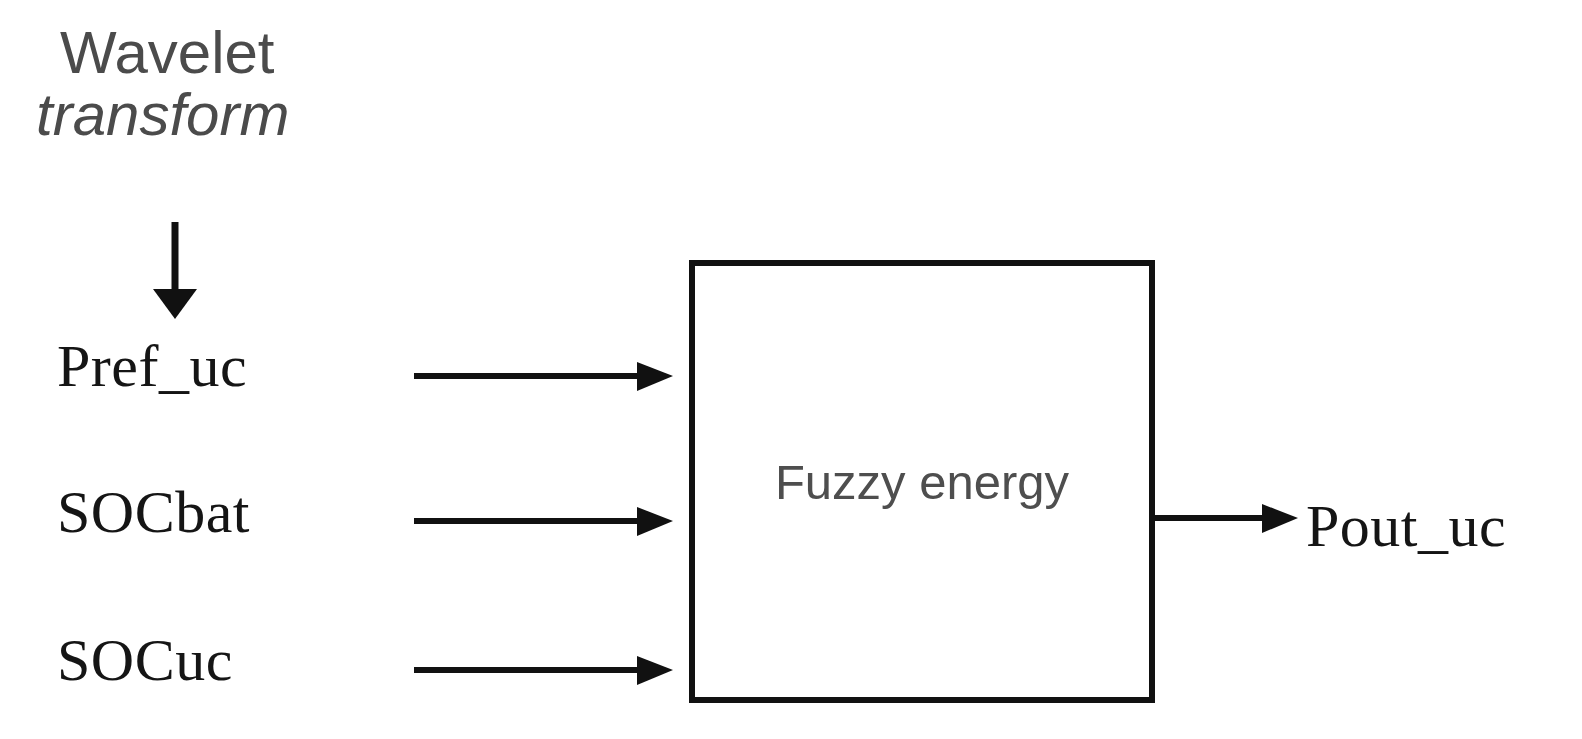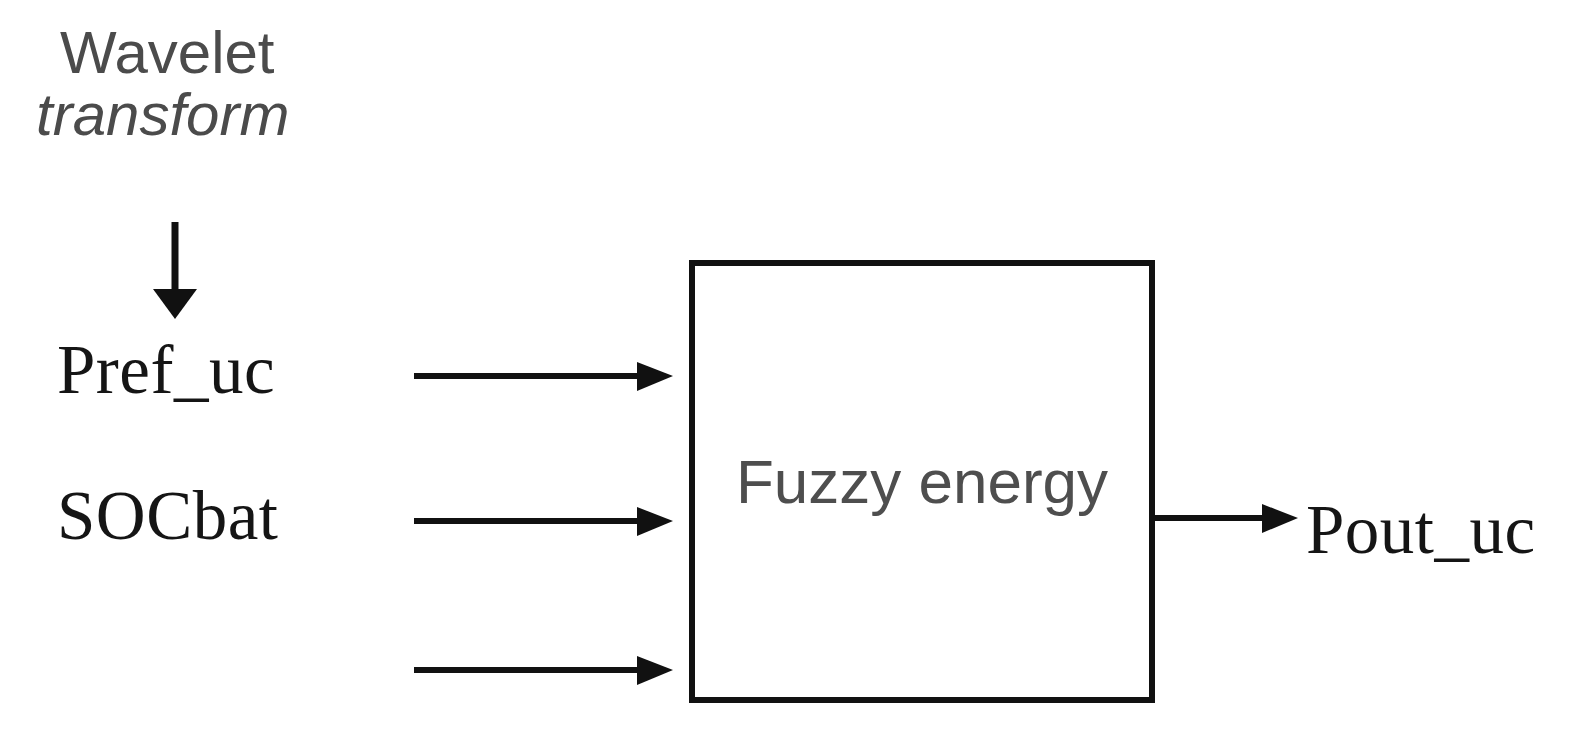--- a/index.html
+++ b/index.html
@@ -14,21 +14,21 @@
     height: 739px;
     background: #ffffff;
     overflow: hidden;
     font-family: "Liberation Sans", sans-serif;
   }
 
   
   .serif-label {
     position: absolute;
     font-family: "Liberation Serif", serif;
-    font-size: 69px;
+    font-size: 60px;
     line-height: 1;
     color: #151515;
     white-space: nowrap;
     letter-spacing: 0.5px;
   }
   .sans-label {
     position: absolute;
     font-family: "Liberation Sans", sans-serif;
     font-size: 60px;
     line-height: 1.04;
@@ -60,21 +60,21 @@
     box-sizing: border-box;
   }
   #fuzzy-box-text {
     position: absolute;
     left: 0;
     top: 50%;
     transform: translateY(-50%);
     width: 100%;
     text-align: center;
     font-family: "Liberation Sans", sans-serif;
-    font-size: 62px;
+    font-size: 49px;
     line-height: 1.35;
     color: #4e4e4e;
   }
   #fuzzy-box-text span { display: block; }
 
   
   #arrow-layer {
     position: absolute;
     left: 0;
     top: 0;
@@ -90,20 +90,21 @@
 
   <div class="sans-label" id="wavelet-transform-label">
     <span id="wavelet-line-1">Wavelet</span>
     <span id="wavelet-line-2">transform</span>
   </div>
 
   <div class="serif-label" id="pref-uc-label">Pref_uc</div>
 
   <div class="serif-label" id="socbat-label">SOCbat</div>
 
+  <div class="serif-label" id="socuc-label">SOCuc</div>
 
   <div id="fuzzy-box">
     <div id="fuzzy-box-text">
       <span>Fuzzy energy</span>
     </div>
   </div>
 
   <div class="serif-label" id="pout-uc-label">Pout_uc</div>
 
   <svg id="arrow-layer" viewBox="0 0 1582 739">

